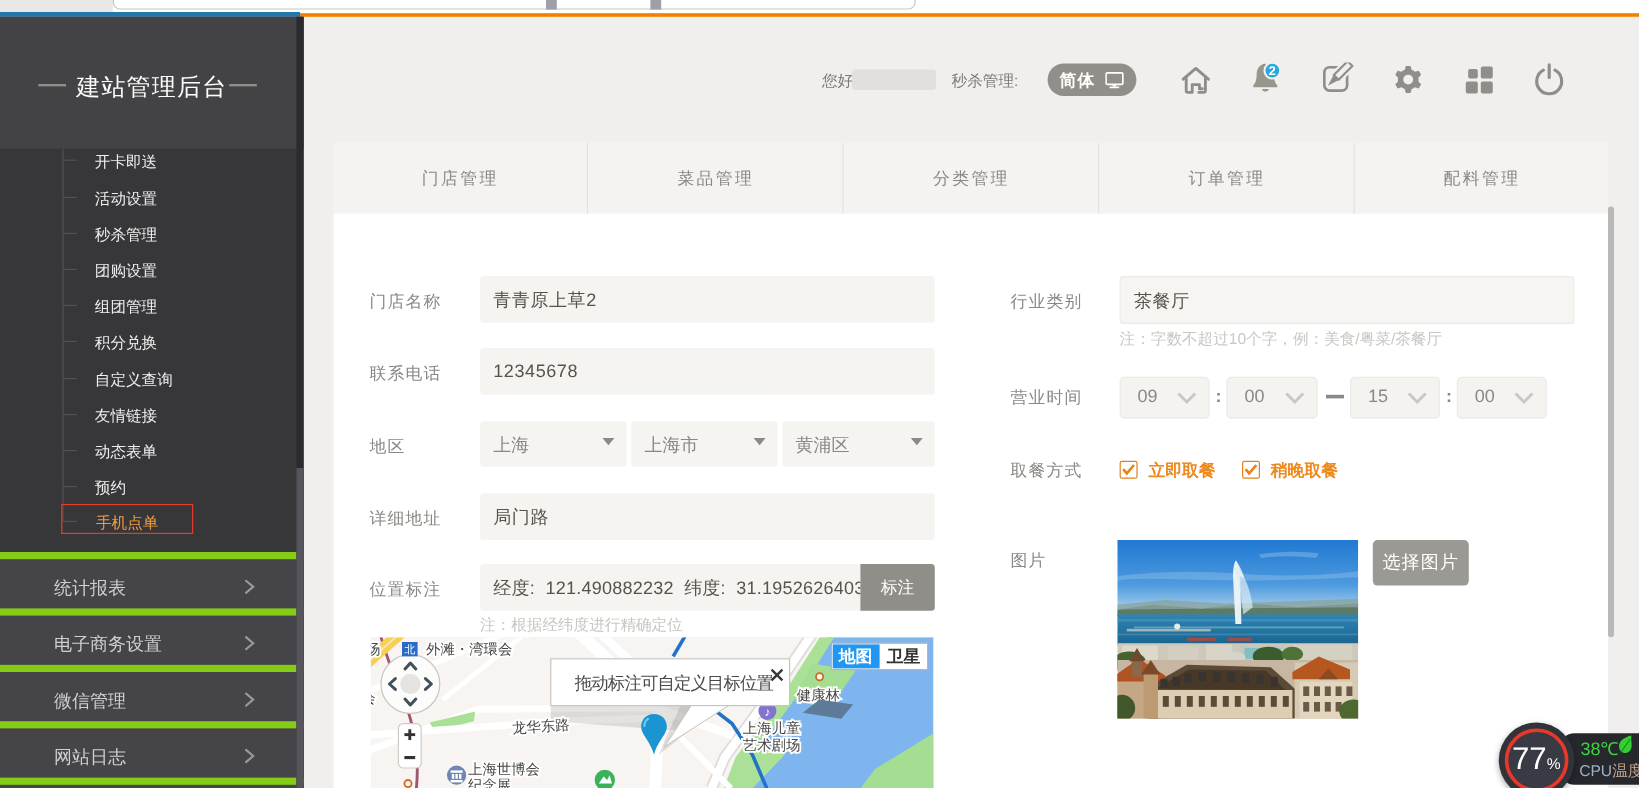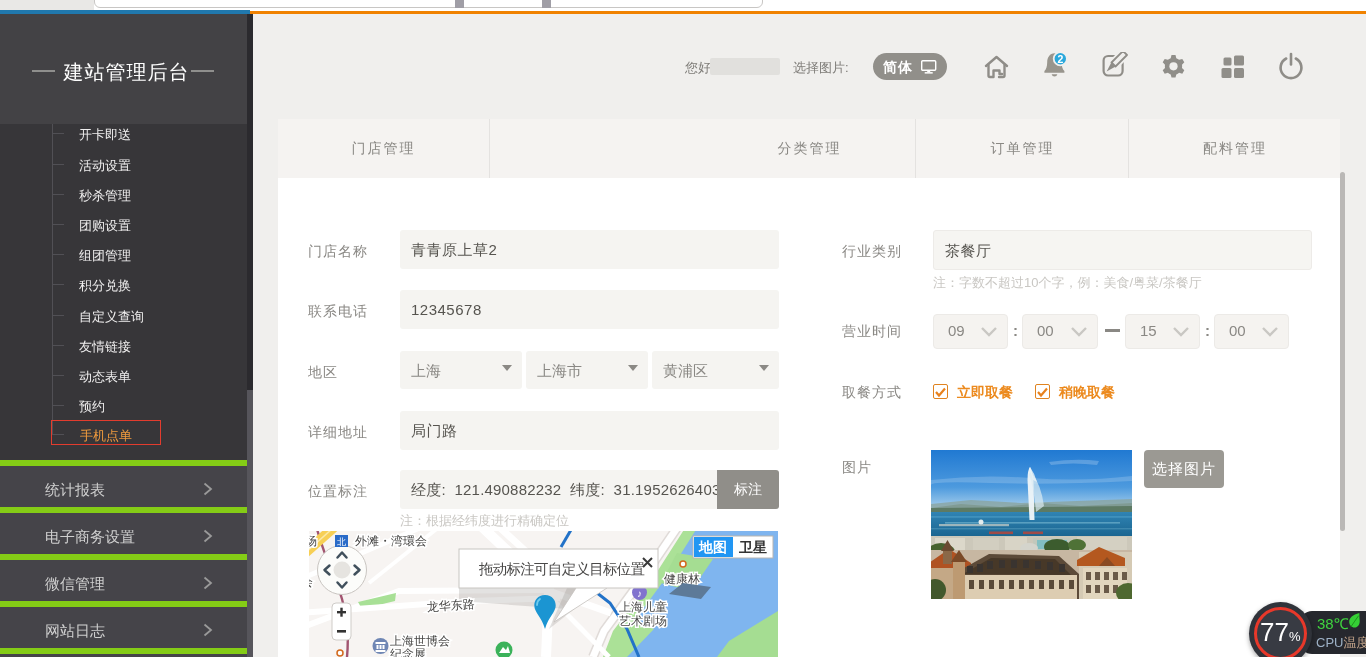--- a/index.html
+++ b/index.html
@@ -131,21 +131,21 @@
           <path d="M6.5 3.5 L13 9 L6.5 14.5" fill="none" stroke="#9a9a9a" stroke-width="1.8"></path>
         </svg>
       </div>
     <div class="sbrow abs" style="top:634px;height:9px"></div>
     <div id="sbscroll" class="abs"></div>
     <div id="sbthumb" class="abs"></div>
   </div>
 
   <div class="graytext abs" style="left:685px;top:59px">您好</div>
   <div id="redact" class="abs"></div>
-  <div class="graytext abs" style="left:793px;top:59px">选择图片:</div>
+  <div class="graytext abs" style="left:793px;top:59px">秒杀管理:</div>
   <div id="langpill" class="abs">
       <b>简体</b>
     <svg style="position:absolute;left:48px;top:7px" width="16" height="14" viewBox="0 0 16 14">
       <rect x="0.7" y="0.7" width="14" height="9.6" rx="1" fill="none" stroke="#fff" stroke-width="1.4"></rect>
       <rect x="6.2" y="10.3" width="3" height="1.8" fill="#fff"></rect>
       <rect x="3.7" y="12.1" width="8" height="1.5" fill="#fff"></rect>
     </svg>
   </div>
 
   <svg class="abs" style="left:983px;top:53px" width="27" height="27" viewBox="0 0 27 27">
@@ -181,20 +181,21 @@
   </svg>
 
   <svg class="abs" style="left:1277px;top:52px" width="28" height="28" viewBox="0 0 28 28">
     <path d="M9.2 6.5 A10.4 10.4 0 1 0 18.8 6.5" fill="none" stroke="#8f8d88" stroke-width="2.6" stroke-linecap="round"></path>
     <line x1="14" y1="2" x2="14" y2="12.5" stroke="#8f8d88" stroke-width="2.6" stroke-linecap="round"></line>
   </svg>
 
   <div id="panel" class="abs"></div>
   <div id="tabs" class="abs">
     <div class="tab" style="left:0;width:212px">门店管理</div>
+    <div class="tab" style="left:213px;width:212px">菜品管理</div>
     <div class="tab" style="left:426px;width:212px">分类管理</div>
     <div class="tab" style="left:639px;width:212px">订单管理</div>
     <div class="tab" style="left:852px;width:210px;border-right:none">配料管理</div>
   </div>
   <div id="pgthumb" class="abs"></div>
 
   <div class="flabel abs" style="left:308px;top:243px">门店名称</div>
   <div class="finput abs" style="left:400px;top:230px;width:379px;height:39px">
       <span>青青原上草2</span>
     </div>

